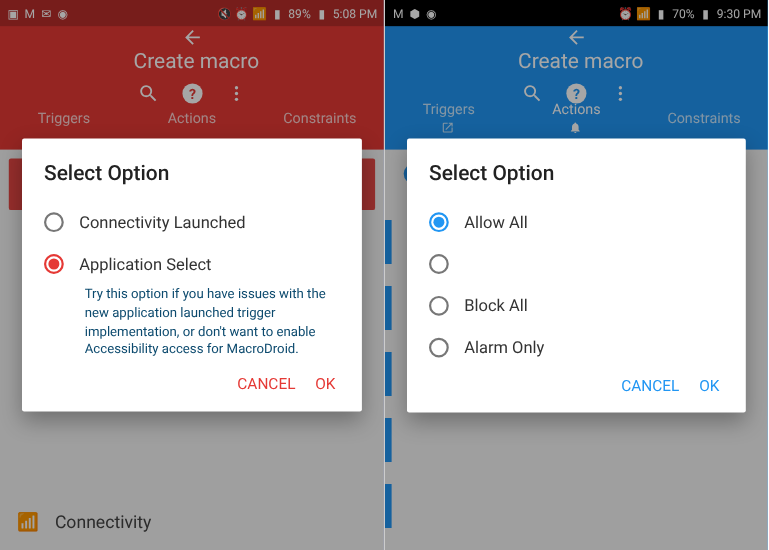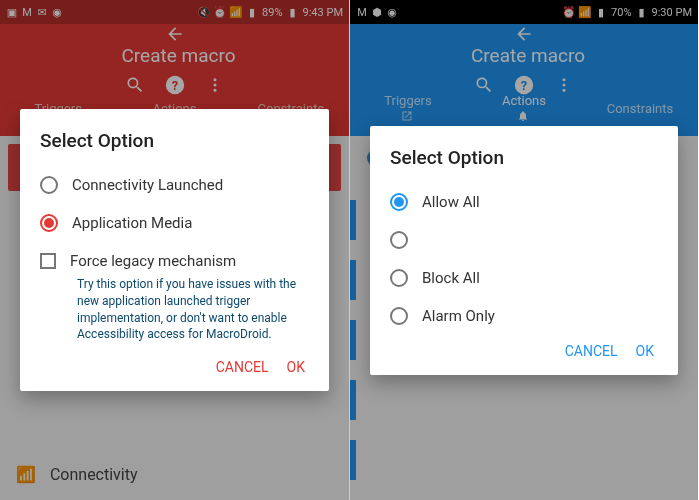--- a/index.html
+++ b/index.html
@@ -75,21 +75,21 @@
       <span class="status-icon">✉</span>
       <span class="status-icon">◉</span>
     </div>
     <div class="status-right">
       <span class="status-icon">🔇</span>
       <span class="status-icon">⏰</span>
       <span class="status-icon wifi-ico">📶</span>
       <span class="status-icon">▮</span>
       <span>89%</span>
       <span class="status-icon">▮</span>
-      <span>9:43 PM</span>
+      <span>5:08 PM</span>
     </div>
   </div>
 
   <div class="app-bar">
     <div class="back">
       <svg width="20" height="20" viewBox="0 0 24 24" fill="#fff">
           <path d="M20 11H7.8l5.6-5.6L12 4l-8 8 8 8 1.4-1.4L7.8 13H20z"></path>
         </svg>
     </div>
     <div class="title">Create macro</div>
@@ -140,25 +140,21 @@
     <div class="dialog">
       <div class="dialog-title">Select Option</div>
       <div class="radio-item">
         <span class="radio-circle"></span>
         <span>Connectivity Launched</span>
       </div>
       <div class="radio-item selected-red">
         <span class="radio-circle">
             <span class="radio-dot"></span>
           </span>
-        <span>Application Media</span>
-      </div>
-      <div class="checkbox-item">
-        <span class="checkbox"></span>
-        <span>Force legacy mechanism</span>
+        <span>Application Select</span>
       </div>
       <div class="hint">Try this option if you have issues with the new application launched trigger implementation, or don't want to enable Accessibility access for MacroDroid.</div>
       <div class="dialog-actions">
         <span class="dialog-btn-red">CANCEL</span>
         <span class="dialog-btn-red">OK</span>
       </div>
     </div>
   </div>
 </div>
 

